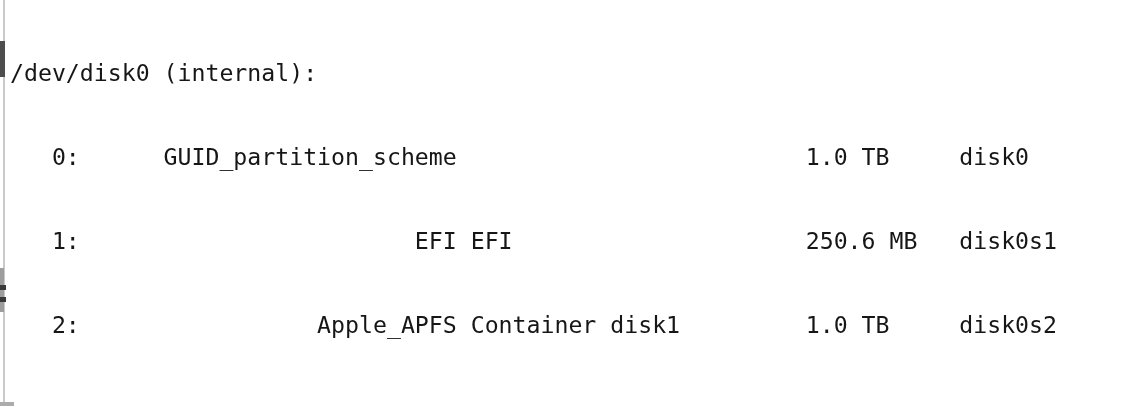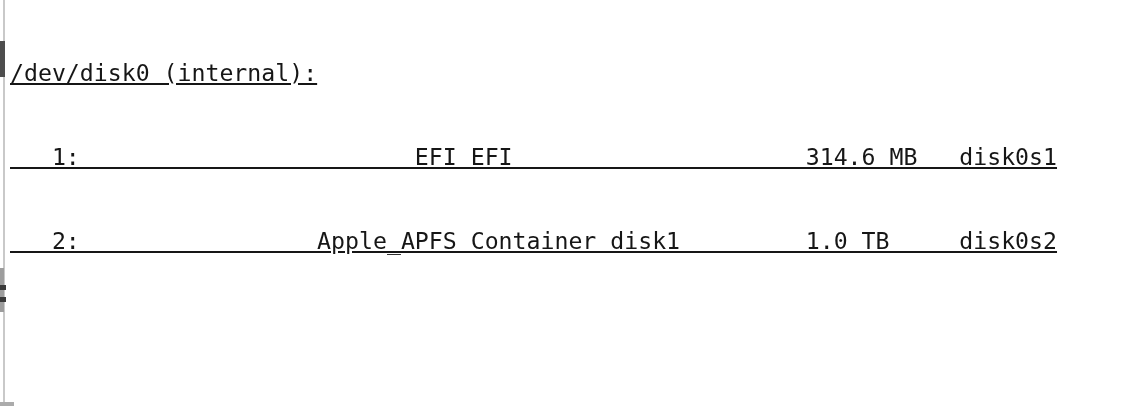--- a/index.html
+++ b/index.html
@@ -21,21 +21,20 @@
     font-family: "DejaVu Sans Mono", "Liberation Mono", monospace;
     font-size: 23.2px;
     line-height: 28px;
     color: #161616;
     font-weight: 400;
     white-space: pre;
   }
   .line {
     height: 28px;
     white-space: pre;
-    text-decoration: underline;
   }
   
   .edge-line {
     position: absolute;
     left: 3px;
     top: 0;
     width: 2px;
     height: 406px;
     background: #c9c9c9;
   }
@@ -87,21 +86,22 @@
 
   <div class="edge-line"></div>
   <div class="edge-dark-seg"></div>
   <div class="edge-mid-seg"></div>
   <div class="edge-tick-1"></div>
   <div class="edge-tick-2"></div>
   <div class="edge-bottom-stub"></div>
 
   <div class="term">
     <div class="line">/dev/disk0 (internal):</div>
-    <div class="line">   1:                        EFI EFI                     314.6 MB   disk0s1</div>
+    <div class="line">   0:      GUID_partition_scheme                         1.0 TB     disk0</div>
+    <div class="line">   1:                        EFI EFI                     250.6 MB   disk0s1</div>
     <div class="line">   2:                 Apple_APFS Container disk1         1.0 TB     disk0s2</div>
     
     
     
     
     
     
     
     
     

